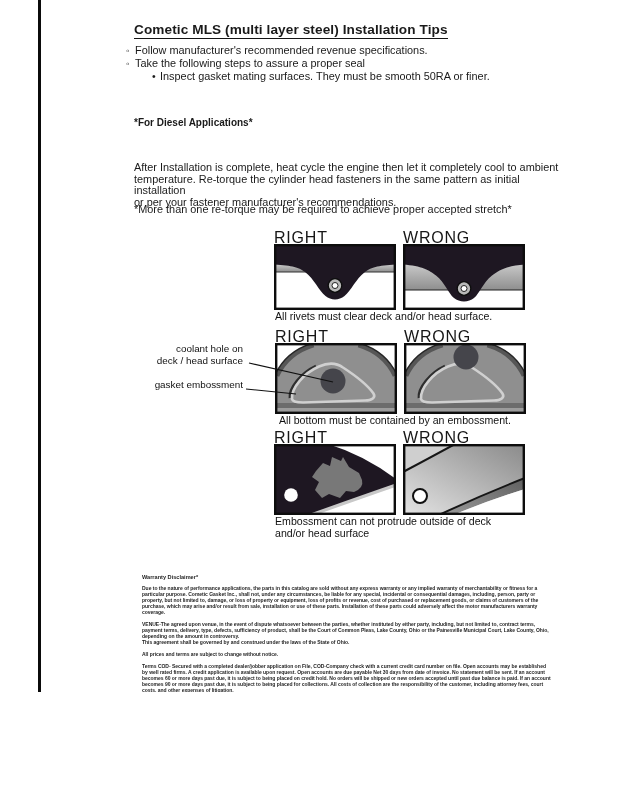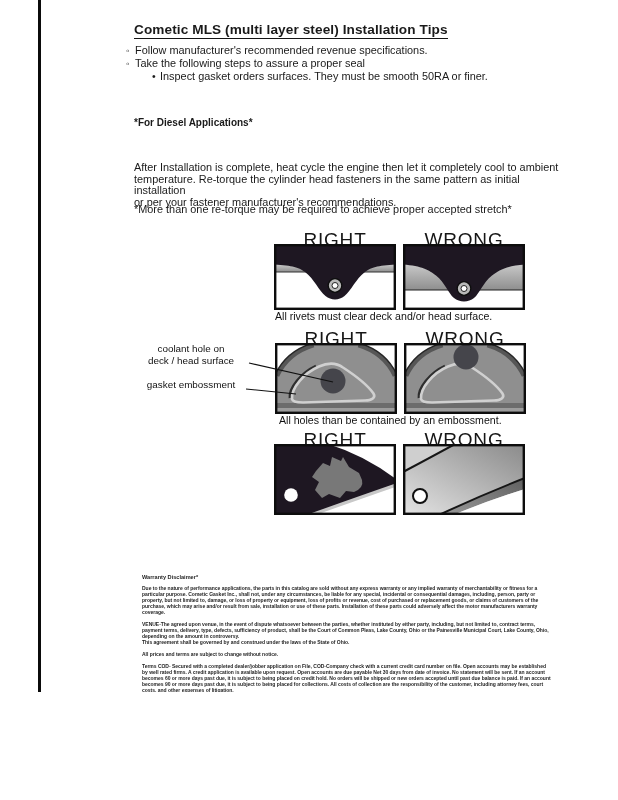--- a/index.html
+++ b/index.html
@@ -13,37 +13,37 @@
   .tips {position:absolute; left:88px; top:44px; font-size:10.9px; line-height:13px; width:500px;}
   .tip {white-space:nowrap;}
   .tip .mk {display:inline-block; width:9px; font-size:10px;}
   .l2 {padding-left:26px;}
   .l2 .mk {width:8px; font-size:10.5px;}
 
   .dheading {position:absolute; left:96px; top:117px; font-size:10px; font-weight:bold;}
   .dpara {position:absolute; left:96px; font-size:10.9px; line-height:11.7px; white-space:pre-line; width:440px;}
   #dp1 {top:133px;} #dp2 {top:162px;} #dp3 {top:204px;}
 
-  .dlabel {position:absolute; width:122px; text-align:center; font-size:19px;
+  .dlabel {position:absolute; width:122px; font-size:16px;
            letter-spacing:0.8px; color:#161616;}
   #lblR1 {left:236px; top:229px;} #lblW1 {left:365px; top:229px;}
   #lblR2 {left:237px; top:328px;} #lblW2 {left:366px; top:328px;}
   #lblR3 {left:236px; top:429px;} #lblW3 {left:365px; top:429px;}
 
   .dbox {position:absolute;}
   #boxR1 {left:236px; top:244px;} #boxW1 {left:365px; top:244px;}
   #boxR2 {left:237px; top:343px;} #boxW2 {left:366px; top:343px;}
   #boxR3 {left:236px; top:444px;} #boxW3 {left:365px; top:444px;}
 
   .caption {position:absolute; font-size:10.6px; line-height:11.6px; white-space:pre-line; color:#121212;}
   #cap1 {left:237px; top:311px;}
   #cap2 {left:241px; top:415px;}
   #cap3 {left:237px; top:516px;}
 
-  .ann {position:absolute; width:104px; text-align:center; font-size:9.9px; line-height:11.6px;
+  .ann {position:absolute; width:104px; text-align:right; font-size:9.9px; line-height:11.6px;
         color:#111; white-space:pre-line;}
   #ann1 {left:101px; top:343px;}
   #ann2 {left:101px; top:379px;}
   .leader {position:absolute; left:205px; top:350px; z-index:6; pointer-events:none;}
 
   .legal {position:absolute; left:104px; top:574px; width:409px; color:#1f1f1f;}
   .legal .lh {font-size:5.6px; font-weight:bold; margin:0 0 5px;}
   .legal p {font-size:5.0px; line-height:6.1px; font-weight:bold; margin:0 0 5.6px;
             white-space:pre-line; letter-spacing:-0.02px;}
 
@@ -53,21 +53,21 @@
 <body>
 
 <div class="page">
   <div class="edge"></div>
 
   <div class="title">Cometic MLS (multi layer steel) Installation Tips</div>
 
   <div class="tips">
     <div class="tip l1"><span class="mk">◦</span><span>Follow manufacturer's recommended revenue specifications.</span></div>
     <div class="tip l1"><span class="mk">◦</span><span>Take the following steps to assure a proper seal</span></div>
-    <div class="tip l2"><span class="mk">•</span><span>Inspect gasket orders surfaces.  They must be smooth 50RA or finer.</span></div>
+    <div class="tip l2"><span class="mk">•</span><span>Inspect gasket mating surfaces.  They must be smooth 50RA or finer.</span></div>
   </div>
 
   <div class="dheading">*For Diesel Applications*</div>
   <div class="dpara" id="dp2">After Installation is complete, heat cycle the engine then let it completely cool to ambient
 temperature. Re-torque the cylinder head fasteners in the same pattern as initial installation
 or per your fastener manufacturer's recommendations.</div>
   <div class="dpara" id="dp3">*More than one re-torque may be required to achieve proper accepted stretch*</div>
 
   <div class="dlabel" id="lblR1">RIGHT</div>
   <div class="dlabel" id="lblW1">WRONG</div>
@@ -145,21 +145,21 @@
     <path d="M17,56 C16,45 29,30 44,23.5 C53,19.5 61,19.5 68,24.5 C81,33 94,44 98.5,50.5 C101,54.5 97,57.5 90,57.5 L28,59.5 C20,59.5 17.5,58.5 17,56 Z" fill="none" stroke="#d0d0d0" stroke-width="2.6"></path>
     <circle cx="62" cy="14" r="12.5" fill="#45454b"></circle>
     <rect x="1.2" y="1.2" width="119.6" height="68.6" fill="none" stroke="#0d0d0d" stroke-width="2.4"></rect>
   </svg>
 
   <svg class="leader" width="165" height="50" viewBox="0 0 165 50">
     <line x1="6" y1="13" x2="90" y2="32" stroke="#111" stroke-width="1.1"></line>
     <line x1="3" y1="39" x2="53" y2="44" stroke="#111" stroke-width="1.1"></line>
   </svg>
 
-  <div class="caption" id="cap2">All holes than be contained by an embossment.</div>
+  <div class="caption" id="cap2">All bottom must be contained by an embossment.</div>
 
   <div class="dlabel" id="lblR3">RIGHT</div>
   <div class="dlabel" id="lblW3">WRONG</div>
 
   <svg class="dbox" id="boxR3" width="122" height="71" viewBox="0 0 122 71">
     <rect width="122" height="71" fill="#ffffff"></rect>
     <path d="M0,0 H54 Q90,11 122,35 V41 Q76,57 37,71 H0 Z" fill="#1e1722"></path>
     <path d="M37,71 Q76,57 122,41" stroke="#c8c8c8" stroke-width="3.2" fill="none"></path>
     <path d="M42,27 L49,19 L56,22 L58,13 L67,17 L69,13 L75,23 L85,29 L88,36 Q90,44 80,48 L72,47 L66,54 L55,50 L48,54 L41,46 L45,38 L38,33 Z" fill="#787878"></path>
     <circle cx="17" cy="51" r="6.8" fill="#ffffff"></circle>
@@ -180,20 +180,22 @@
     <rect width="122" height="71" fill="#cfcfcf"></rect>
     <path d="M0,28 Q30,12 52,0 L122,0 L122,34 Q76,52 36,71 L0,71 Z" fill="url(#dg3)"></path>
     <path d="M0,28 Q30,12 52,0" stroke="#161616" stroke-width="2" fill="none"></path>
     <path d="M36,71 Q76,52 122,34 L122,45 Q84,57 50,71 Z" fill="url(#dg4)"></path>
     <path d="M36,71 Q76,52 122,34" stroke="#161616" stroke-width="2" fill="none"></path>
     <path d="M50,71 Q84,57 122,45 L122,71 Z" fill="#ffffff"></path>
     <circle cx="17" cy="52" r="7" fill="#ffffff" stroke="#101010" stroke-width="2"></circle>
     <rect x="1.2" y="1.2" width="119.6" height="68.6" fill="none" stroke="#0d0d0d" stroke-width="2.4"></rect>
   </svg>
 
+  <div class="caption" id="cap3">Embossment can not protrude outside of deck
+and/or head surface</div>
 
   <div class="legal">
     <div class="lh">Warranty Disclaimer*</div>
     <p>Due to the nature of performance applications, the parts in this catalog are sold without any express warranty or any implied warranty of merchantability or fitness for a particular purpose.  Cometic Gasket Inc., shall not, under any circumstances, be liable for any special, incidental or consequential damages, including, person, party or property, but not limited to, damage, or loss of property or equipment, loss of profits or revenue, cost of purchased or replacement goods, or claims of customers of the purchase, which may arise and/or result from sale, installation or use of these parts.  Installation of these parts could adversely affect the motor manufacturers warranty coverage.</p>
     <p>VENUE-The agreed upon venue, in the event of dispute whatsoever between the parties, whether instituted by either party, including, but not limited to, contract terms, payment terms, delivery, type, defects, sufficiency of product, shall be the Court of Common Pleas, Lake County, Ohio or the Painesville Municipal Court, Lake County, Ohio, depending on the amount in controversy.
 This agreement shall be governed by and construed under the laws of the State of Ohio.</p>
     <p>All prices and terms are subject to change without notice.</p>
     <p>Terms COD- Secured with a completed dealer/jobber application on File, COD-Company check with a current credit card number on file.  Open accounts may be established by well rated firms.  A credit application is available upon request.  Open accounts are due payable Net 30 days from date of invoice.  No statement will be sent.  If an account becomes 60 or more days past due, it is subject to being placed on credit hold.  No orders will be shipped or new orders accepted until past due balance is paid.  If an account becomes 90 or more days past due, it is subject to being placed for collections.  All costs of collection are the responsibility of the customer, including attorney fees, court costs, and other expenses of litigation.</p>
     <p>Returns- Authorized (RGA) must be obtained in advance on all returns.  A packing slip or invoice number must accompany the merchandise.  No returns after 30 days from invoice date.  All returns are subject to a 25% restocking charge.  All custom designed and custom manufactured gaskets are non-returnable.</p>
     <p>Only catalog parts are returnable.

